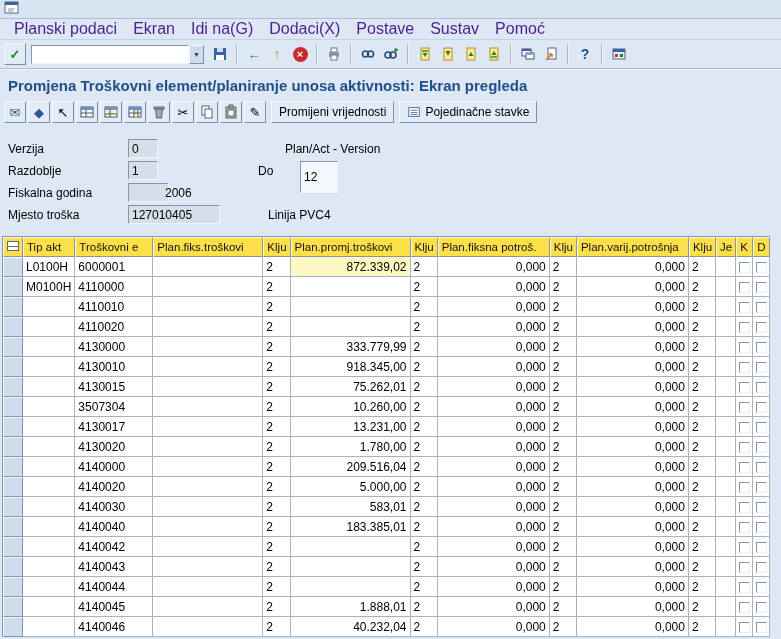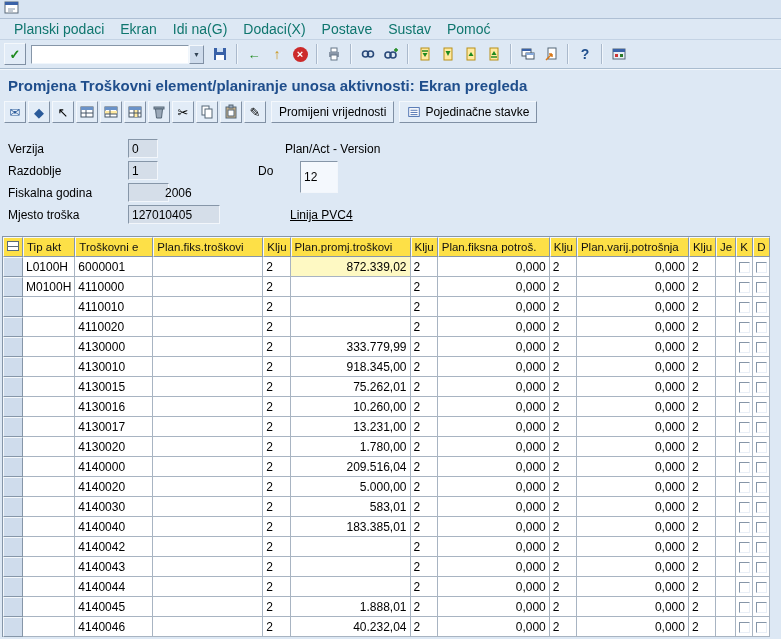--- a/index.html
+++ b/index.html
@@ -4,21 +4,21 @@
 <style>
   * { margin:0; padding:0; box-sizing:border-box; font-family:"Liberation Sans", sans-serif; }
   html,body { width:781px; height:639px; overflow:hidden; }
   .window { position:relative; width:781px; height:639px; background:#dde8f4; overflow:hidden; }
 
   
   .strip { height:19px; background:#d8e4f2; border-bottom:1px solid #aebfd4; display:flex; align-items:center; padding-left:4px; }
 
   
   .menubar { height:21px; display:flex; align-items:center; background:#dde8f4; border-bottom:1px solid #c4d3e4; padding-left:6px; }
-  .menu-item { font-size:14px; color:#0f766e; padding:2px 8px; cursor:default; }
+  .menu-item { font-size:16px; color:#4c1d95; padding:2px 8px; cursor:default; }
 
   
   .toolbar { height:29px; display:flex; align-items:center; background:#dde8f4; border-bottom:1px solid #a9bccf; box-shadow:0 1px 0 #f2f7fc; padding:0 4px; gap:1px; }
   .tbtn { width:22px; height:22px; display:flex; align-items:center; justify-content:center; background:transparent; border:1px solid transparent; }
   .tbtn.framed { border:1px solid; border-color:#f4f8fc #8090a4 #8090a4 #f4f8fc; background:#e2ecf7; }
   .g { display:inline-flex; width:18px; height:18px; align-items:center; justify-content:center; font-size:13px; line-height:1; }
   .g.green { color:#1e8a1e; font-weight:bold; }
   .g.yellow { color:#c89418; font-weight:bold; font-size:14px; }
   .g.blue { color:#2a5a9a; }
   .g.qmark { color:#1f4e8c; font-weight:bold; font-size:14px; }
@@ -269,21 +269,21 @@
       <span class="fdesc" style="left:250px;">Do</span>
       <span class="efield" style="left:292px;width:38px;">12</span>
     </div>
     <div class="form-row">
       <span class="flabel">Fiskalna godina</span>
       <span class="dfield" style="left:120px;width:33px;padding-left:36px;">2006</span>
     </div>
     <div class="form-row">
       <span class="flabel">Mjesto troška</span>
       <span class="dfield" style="left:120px;width:92px;">127010405</span>
-      <span class="fdesc" style="left:282px;text-decoration:underline;">Linija PVC4</span>
+      <span class="fdesc" style="left:260px;">Linija PVC4</span>
     </div>
   </div>
 
   <div class="grid-wrap">
     <table class="grid">
         <colgroup>
           <col style="width: 17px;">
           <col style="width: 46px;">
           <col style="width: 78px;">
           <col style="width: 110px;">
@@ -425,21 +425,21 @@
             <td>2</td>
             <td class="num">0,000</td>
             <td>2</td>
             <td></td>
             <td class="chk"><span class="checkbox"></span></td>
             <td class="chk"><span class="checkbox"></span></td>
           </tr>
           <tr>
             <td class="sel"></td>
             <td></td>
-            <td>4130016</td>
+            <td>3507304</td>
             <td class="num"></td>
             <td>2</td>
             <td class="num">10.260,00</td>
             <td>2</td>
             <td class="num">0,000</td>
             <td>2</td>
             <td class="num">0,000</td>
             <td>2</td>
             <td></td>
             <td class="chk"><span class="checkbox"></span></td>

